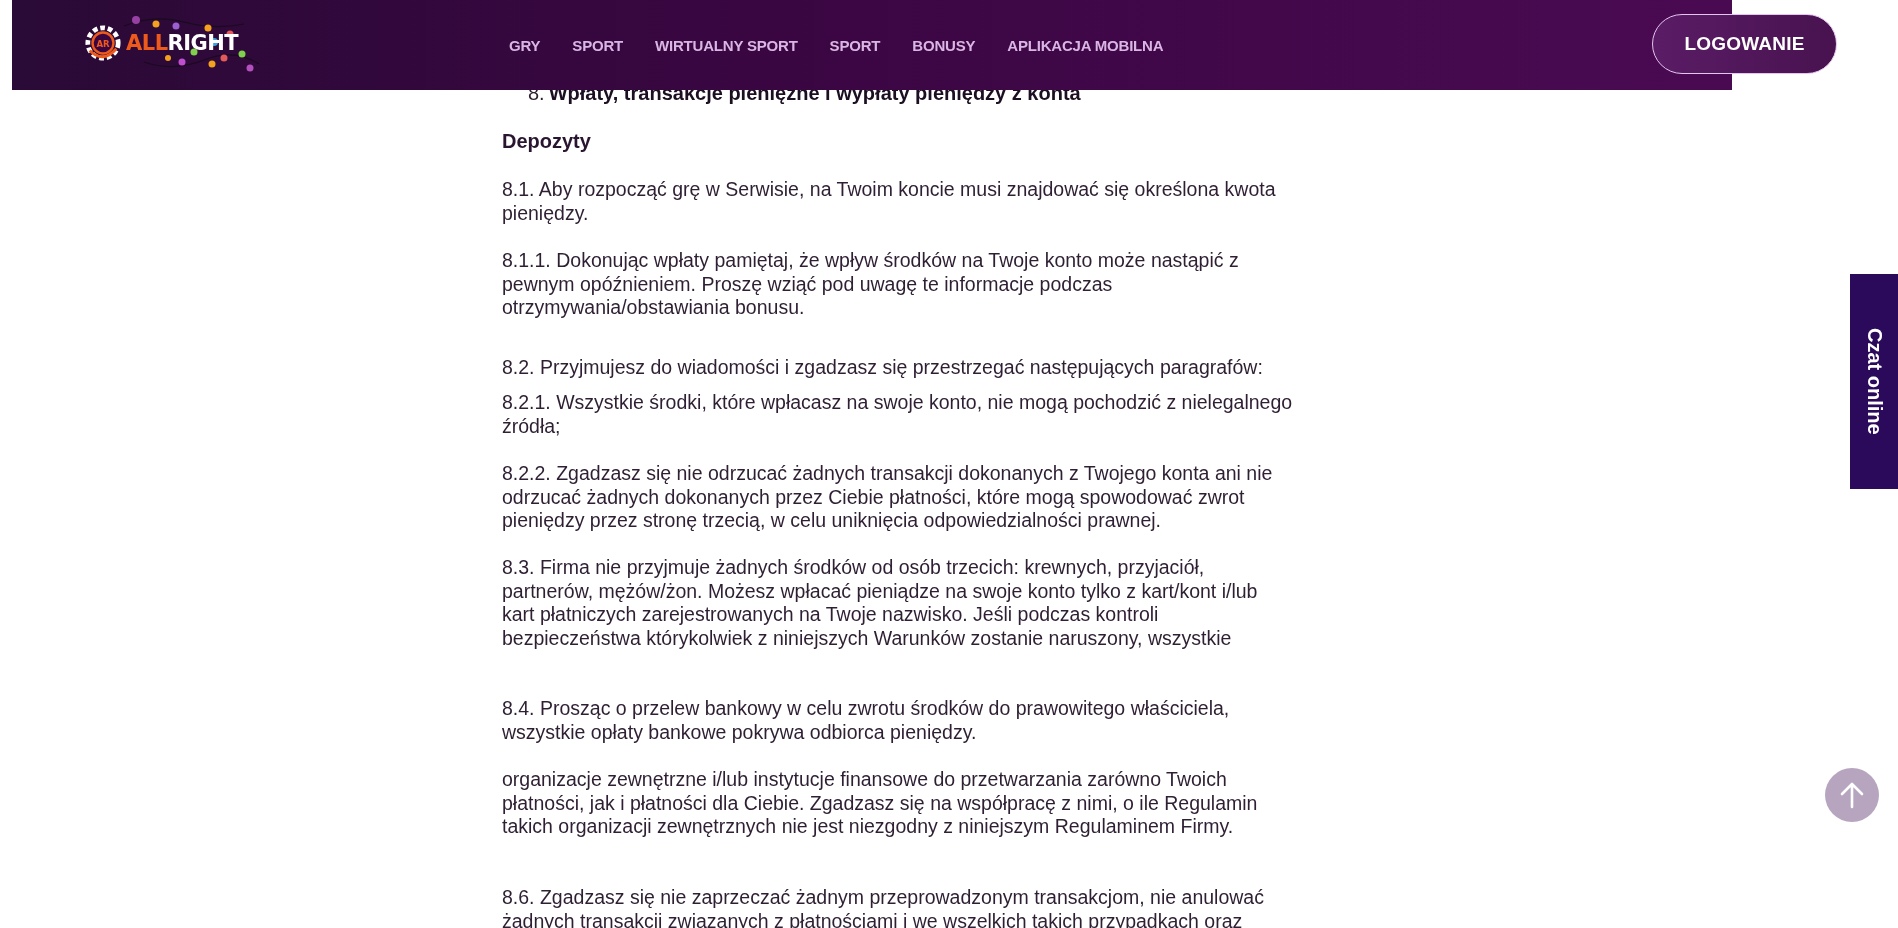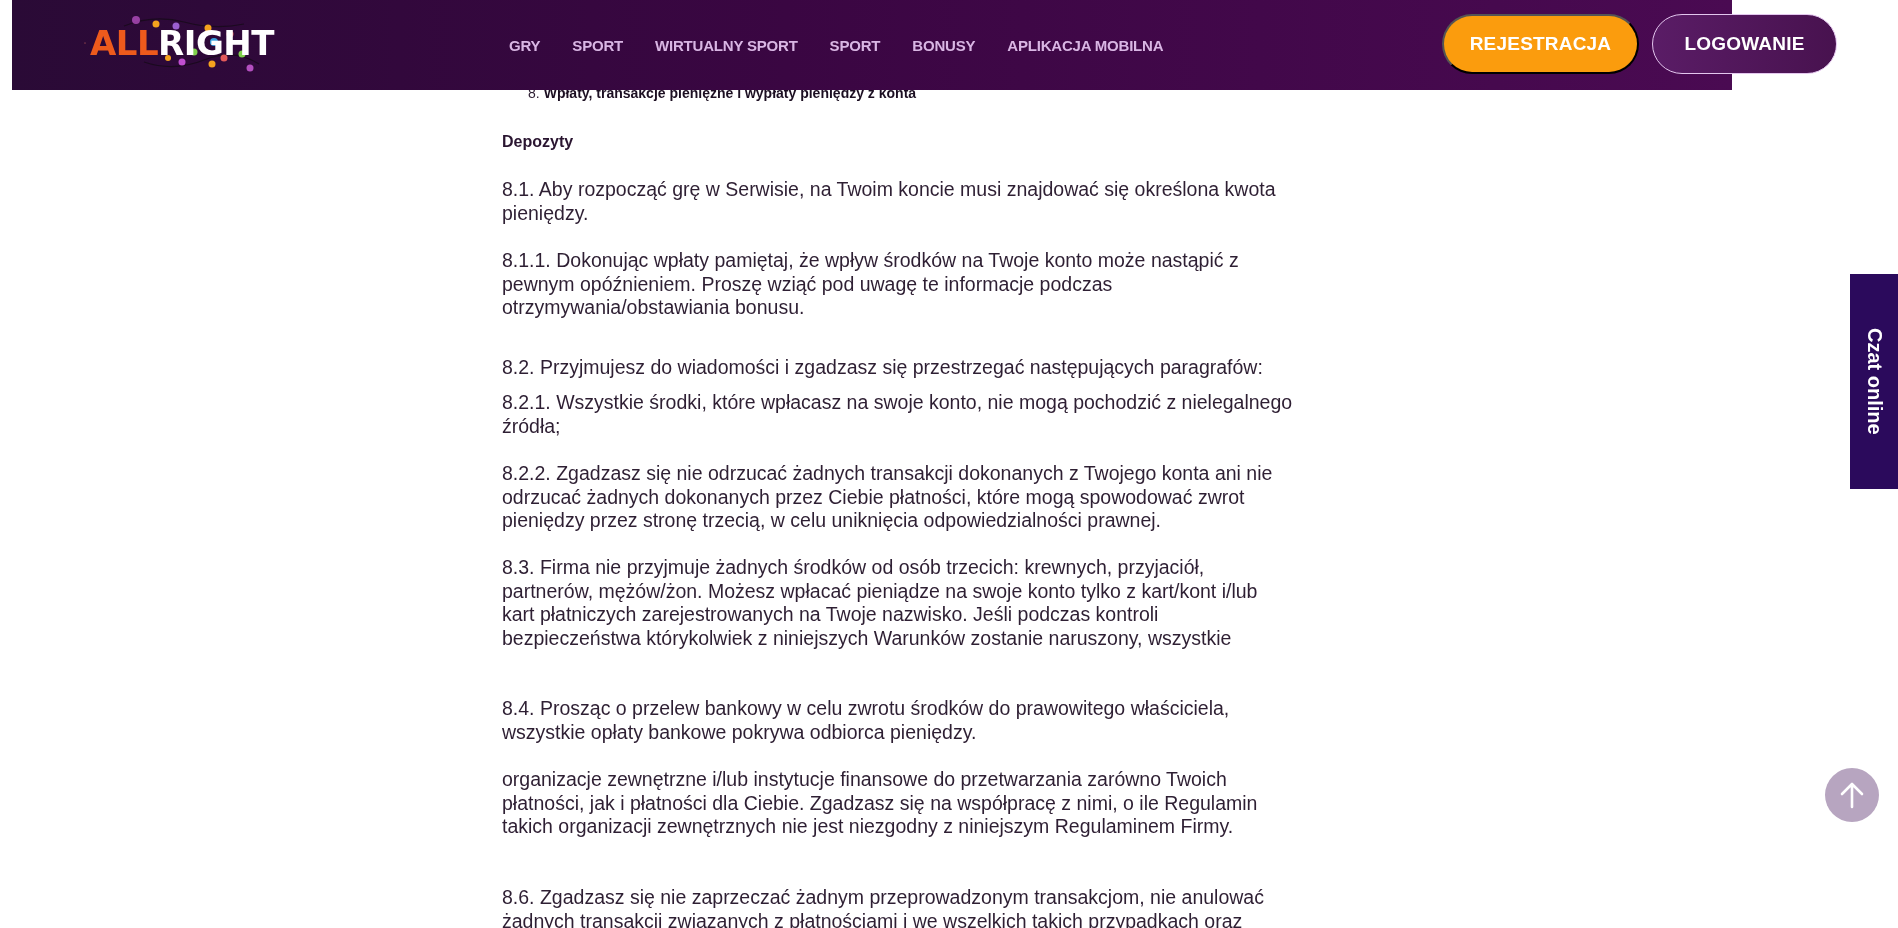--- a/index.html
+++ b/index.html
@@ -20,21 +20,21 @@
     }
     .logo-lights {
       position: absolute; left: 0; top: 0; width: 190px; height: 62px;
     }
     .logo-chip {
       position: relative; width: 38px; height: 38px; margin-right: 4px;
     }
     .logo-text {
       position: relative;
       font-family: "DejaVu Sans", sans-serif;
-      font-weight: bold; font-size: 34px; letter-spacing: -0.5px;
+      font-weight: bold; font-size: 21px; letter-spacing: -0.5px;
     }
     .logo-text .all { color: #ee5a1c; }
     .logo-text .right { color: #ffffff; }
 
     .nav {
       position: absolute; left: 497px; top: 0; height: 90px;
       display: flex; align-items: center; text-align: right;
     }
     .nav-item {
       color: #d9b6e4; font-weight: bold; font-size: 15px;
@@ -57,26 +57,26 @@
     }
 
     .content {
       position: absolute; left: 502px; top: 0; width: 900px;
       color: #2e1f33;
       font-family: "Liberation Sans", "DejaVu Sans", sans-serif;
       font-size: 19.5px; line-height: 23.5px;
     }
     .section-title {
       position: absolute; top: 82px; left: 26px; white-space: nowrap;
-      font-weight: bold; font-size: 14px; color: #1c0f22;
+      font-weight: bold; font-size: 20px; color: #1c0f22;
     }
     .section-title .num { font-weight: normal; color: #2e1f33; margin-right: 4px; }
     .subheading {
       position: absolute; top: 130px; left: 0;
-      font-weight: bold; font-size: 16px; color: #2a1530;
+      font-weight: bold; font-size: 20px; color: #2a1530;
     }
     .para {
       position: absolute; left: 0; width: 900px;
     }
 
     .chat-tab {
       position: absolute; left: 1850px; top: 274px; width: 48px; height: 215px;
       background: #2b0a5c;
       display: flex; align-items: center; justify-content: center;
       cursor: pointer;
@@ -183,21 +183,20 @@
 
   <nav class="nav">
     <a class="nav-item">GRY</a>
     <a class="nav-item">SPORT</a>
     <a class="nav-item">WIRTUALNY SPORT</a>
     <a class="nav-item">SPORT</a>
     <a class="nav-item">BONUSY</a>
     <a class="nav-item">APLIKACJA MOBILNA</a>
   </nav>
 
-  <button class="btn btn-register">REJESTRACJA</button>
   <button class="btn btn-login">LOGOWANIE</button>
 </header>
 
 <div class="chat-tab">
   <span>Czat online</span>
 </div>
 
 <div class="scroll-top">
   <svg width="26" height="28" viewBox="0 0 26 28">
     <path d="M13 26 V3 M3 13 L13 3 L23 13" stroke="#ffffff" stroke-width="2.6" fill="none" stroke-linecap="round" stroke-linejoin="round"></path>

